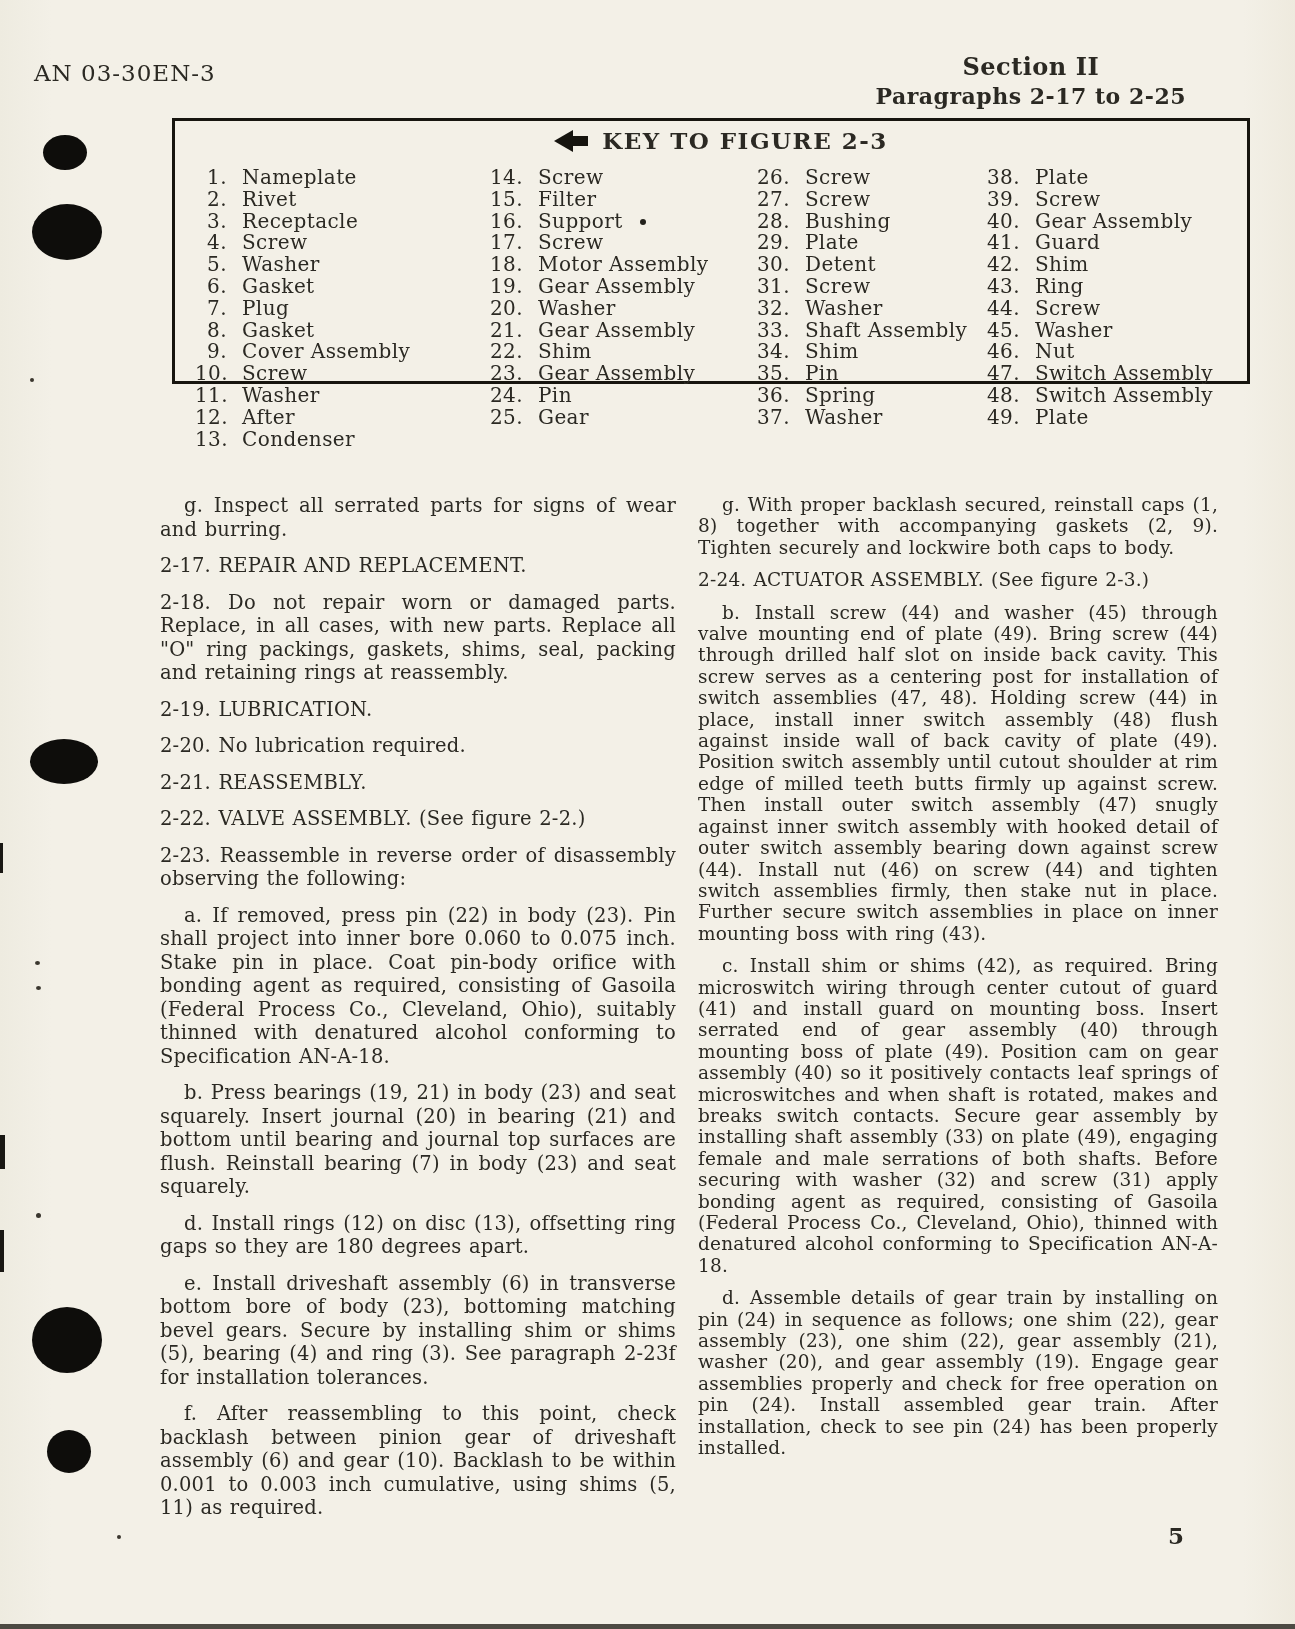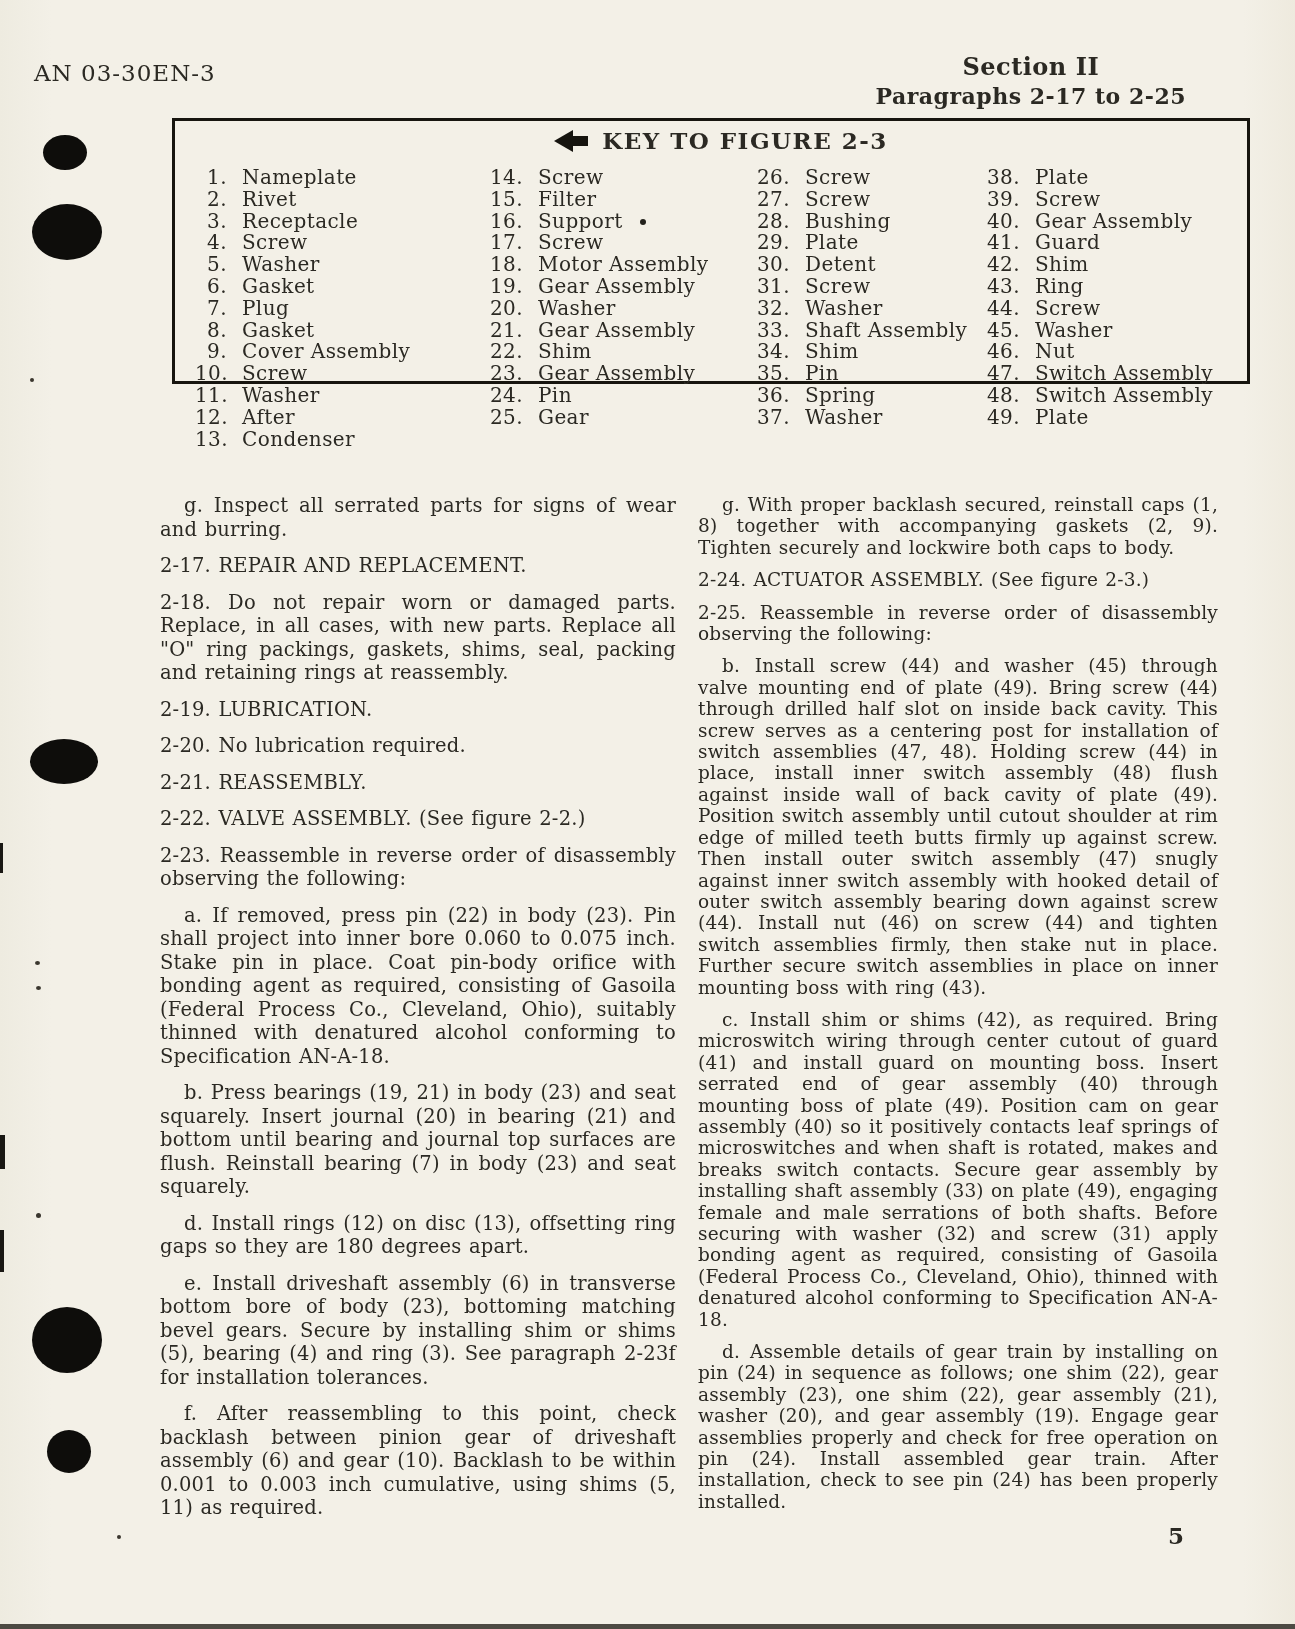--- a/index.html
+++ b/index.html
@@ -430,21 +430,20 @@
         <p class="para" data-kind="lettered">e.  Install driveshaft assembly (6) in transverse bottom bore of body (23), bottoming matching bevel gears.  Secure by installing shim or shims (5), bearing (4) and ring (3).  See paragraph 2-23f for installation tolerances.</p>
 
         <p class="para" data-kind="lettered">f.  After reassembling to this point, check backlash between pinion gear of driveshaft assembly (6) and gear (10).  Backlash to be within 0.001 to 0.003 inch cumulative, using shims (5, 11) as required.</p>
       </div>
     <div class="col col-right">
 
         <p class="para" data-kind="lettered">g.  With proper backlash secured, reinstall caps (1, 8) together with accompanying gaskets (2, 9).  Tighten securely and lockwire both caps to body.</p>
 
         <p class="para" data-kind="numbered">2-24.  ACTUATOR ASSEMBLY.  (See figure 2-3.)</p>
 
-        <p class="para" data-kind="numbered">2-25.  Reassemble in reverse order of disassembly observing the following:</p>
 
 
         <p class="para" data-kind="lettered">b.  Install screw (44) and washer (45) through valve mounting end of plate (49).  Bring screw (44) through drilled half slot on inside back cavity.  This screw serves as a centering post for installation of switch assemblies (47, 48).  Holding screw (44) in place, install inner switch assembly (48) flush against inside wall of back cavity of plate (49).  Position switch assembly until cutout shoulder at rim edge of milled teeth butts firmly up against screw.  Then install outer switch assembly (47) snugly against inner switch assembly with hooked detail of outer switch assembly bearing down against screw (44).  Install nut (46) on screw (44) and tighten switch assemblies firmly, then stake nut in place.  Further secure switch assemblies in place on inner mounting boss with ring (43).</p>
 
         <p class="para" data-kind="lettered">c.  Install shim or shims (42), as required.  Bring microswitch wiring through center cutout of guard (41) and install guard on mounting boss.  Insert serrated end of gear assembly (40) through mounting boss of plate (49).  Position cam on gear assembly (40) so it positively contacts leaf springs of microswitches and when shaft is rotated, makes and breaks switch contacts. Secure gear assembly by installing shaft assembly (33) on plate (49), engaging female and male serrations of both shafts.  Before securing with washer (32) and screw (31) apply bonding agent as required, consisting of Gasoila (Federal Process Co., Cleveland, Ohio), thinned with denatured alcohol conforming to Specification AN-A-18.</p>
 
         <p class="para" data-kind="lettered">d.  Assemble details of gear train by installing on pin (24) in sequence as follows; one shim (22), gear assembly (23), one shim (22), gear assembly (21), washer (20), and gear assembly (19).  Engage gear assemblies properly and check for free operation on pin (24).  Install assembled gear train.  After installation, check to see pin (24) has been properly installed.</p>
       </div>
   </div>
 

